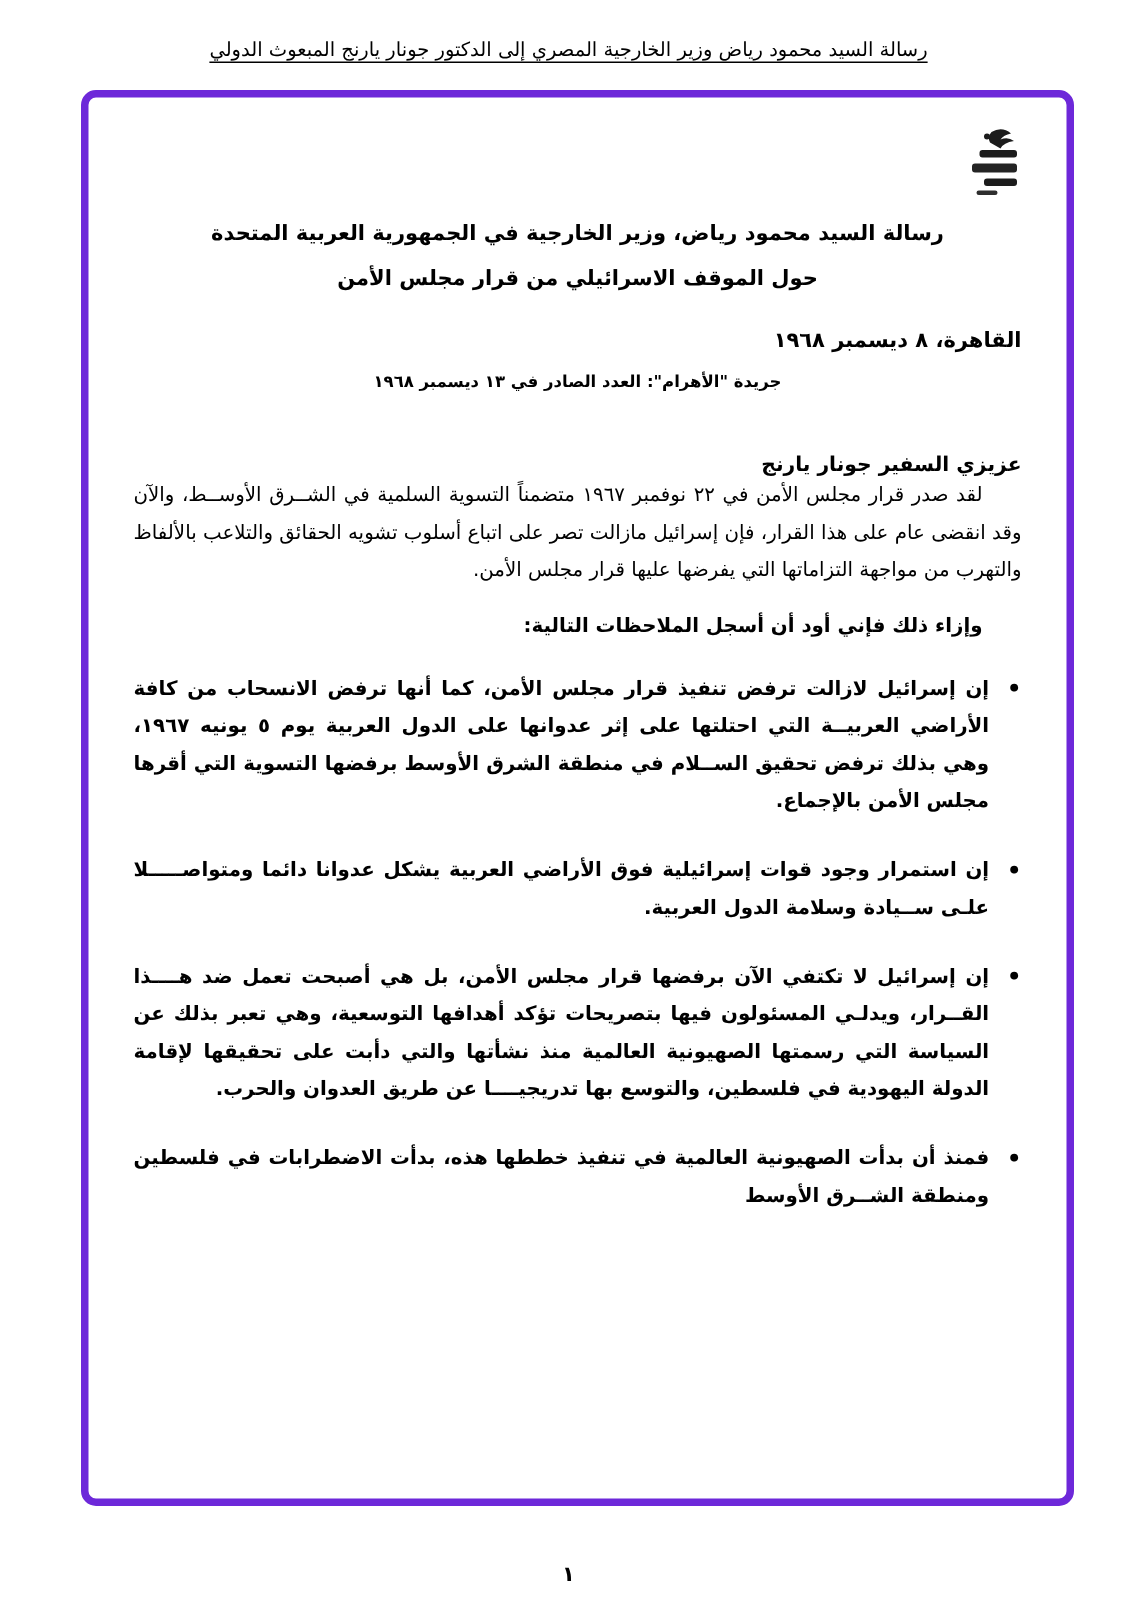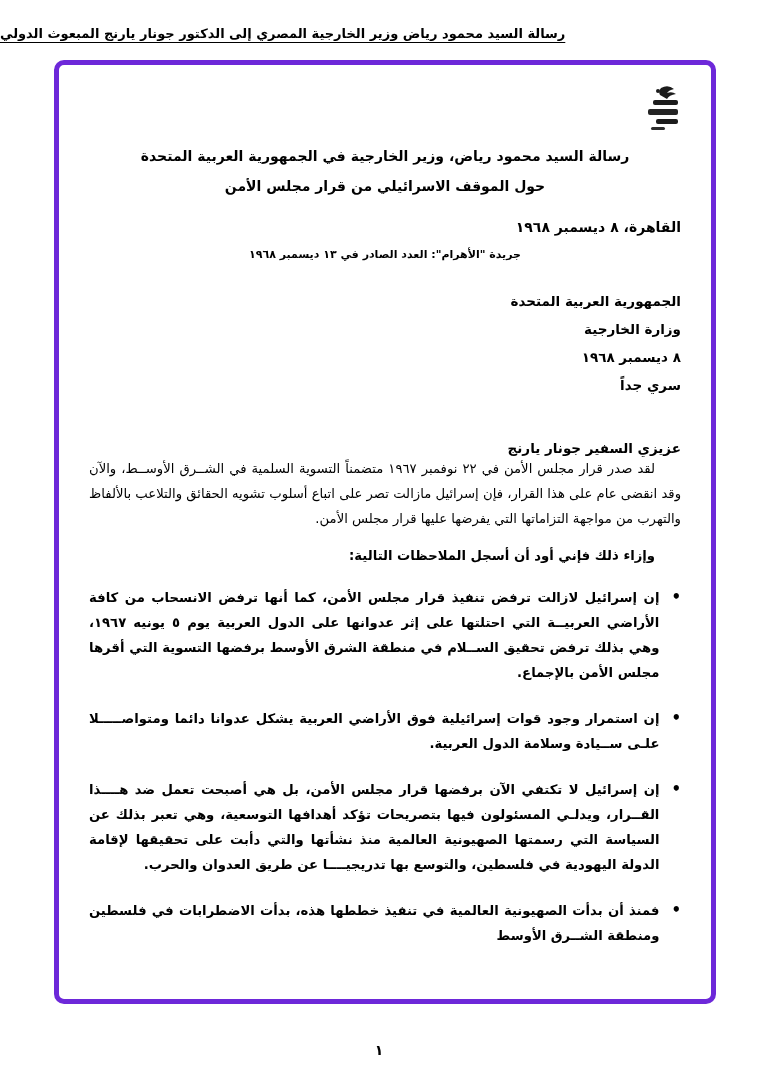--- a/index.html
+++ b/index.html
@@ -10,23 +10,23 @@
     color: #000000;
     font-family: "DejaVu Sans", sans-serif;
     position: relative;
     overflow: hidden;
   }
   .page-header {
     position: absolute;
     top: 26px;
     left: 0;
     width: 100%;
-    text-align: left;
+    text-align: center;
     direction: rtl;
-    font-weight: bold;
+    font-weight: normal;
     font-size: 13px;
   }
   .page-header .underlined {
     text-decoration: underline;
     text-underline-offset: 4px;
   }
   .doc-box {
     position: absolute;
     top: 60px;
     left: 54px;
@@ -140,26 +140,20 @@
 
     <div class="title-block">
       <div>رسالة السيد محمود رياض، وزير الخارجية في الجمهورية العربية المتحدة</div>
       <div>حول الموقف الاسرائيلي من قرار مجلس الأمن</div>
     </div>
 
     <div class="date-line">القاهرة، ٨ ديسمبر ١٩٦٨</div>
 
     <div class="source-line">جريدة "الأهرام": العدد الصادر في ١٣ ديسمبر ١٩٦٨</div>
 
-    <div class="letterhead">
-      <div>الجمهورية العربية المتحدة</div>
-      <div>وزارة الخارجية</div>
-      <div>٨ ديسمبر ١٩٦٨</div>
-      <div>سري جداً</div>
-    </div>
 
     <div class="salutation">عزيزي السفير جونار يارنج</div>
 
     <div class="para indent">لقد صدر قرار مجلس الأمن في ٢٢ نوفمبر ١٩٦٧ متضمناً التسوية السلمية في الشــرق الأوســط، والآن وقد انقضى عام على هذا القرار، فإن إسرائيل مازالت تصر على اتباع أسلوب تشويه الحقائق والتلاعب بالألفاظ والتهرب من مواجهة التزاماتها التي يفرضها عليها قرار مجلس الأمن.</div>
 
     <div class="note">وإزاء ذلك فإني أود أن أسجل الملاحظات التالية:</div>
 
     <div class="bullets">
       <div class="bullet">
         <span class="dot">•</span>

